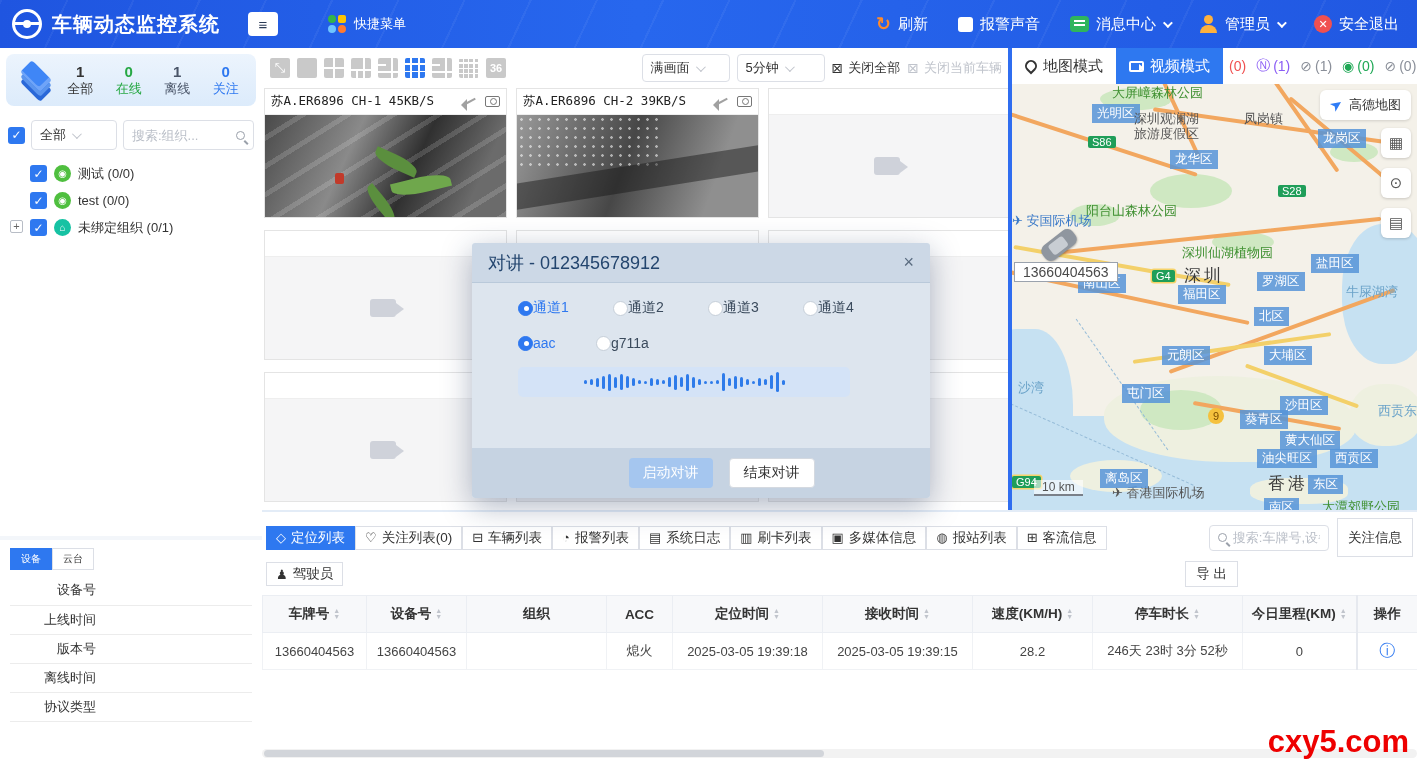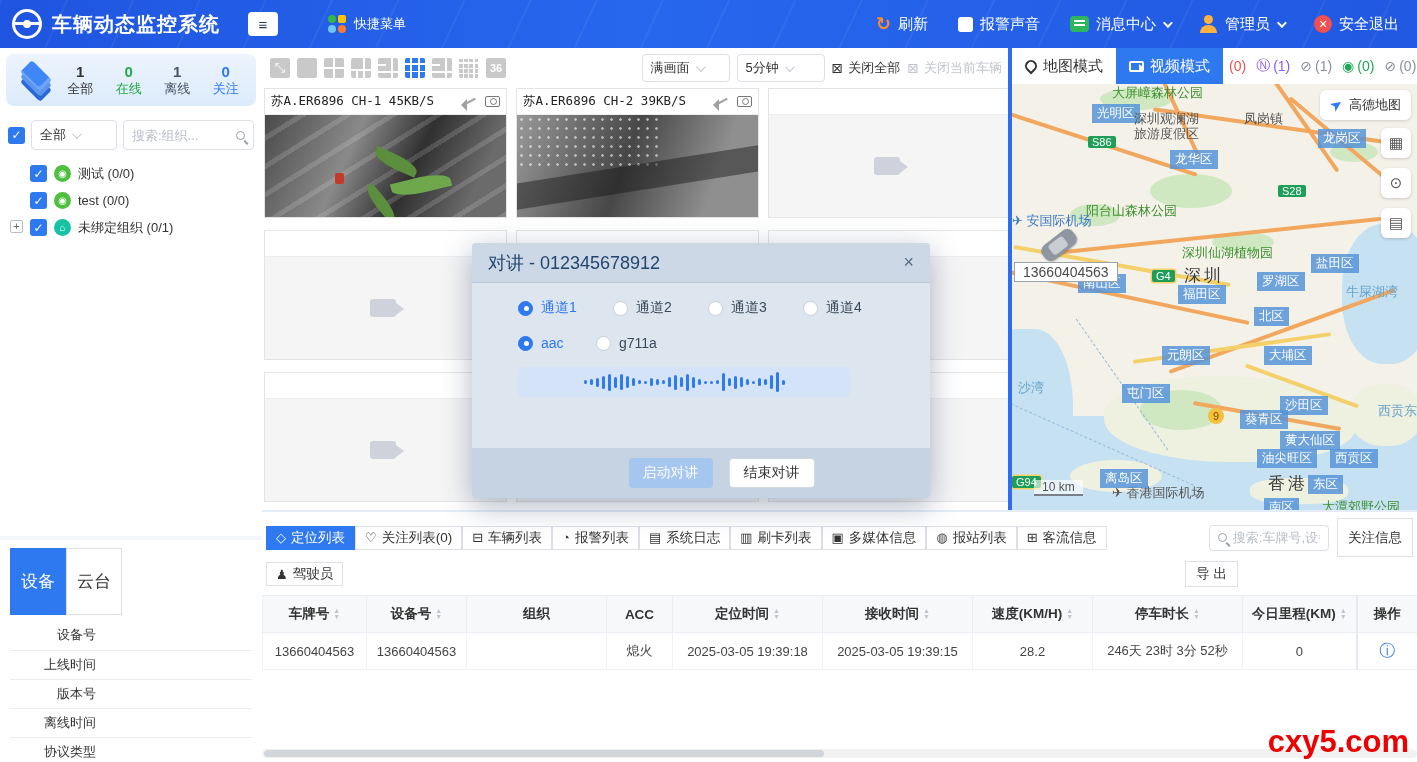--- a/index.html
+++ b/index.html
@@ -66,21 +66,21 @@
   .tree { padding:4px 0 0 10px; }
   .tree-row { display:flex; align-items:center; gap:7px; height:27px; padding-left:20px; position:relative; cursor:pointer; }
   .tree-row .expander { position:absolute; left:0; top:6px; width:13px; height:13px; border:1px solid #b8bdc6; border-radius:2px;
     font-size:11px; line-height:11px; text-align:center; color:#666; background:#fff; }
   .org-ico { width:17px; height:17px; border-radius:50%; color:#fff; font-size:10px; display:inline-flex; align-items:center; justify-content:center; flex:none; }
   .org-green { background:#4fbf3f; } .org-teal { background:#16c2a3; }
 
   
   .device-panel { position:absolute; left:0; top:540px; width:262px; height:222px; background:#fff; padding:8px 10px; }
   .dev-tabs { display:flex; gap:0; margin-bottom:6px; }
-  .dev-tab { padding:21px 10px; border:1px solid #dcdfe6; background:#fff; cursor:pointer; font-size:17px; }
+  .dev-tab { padding:3px 10px; border:1px solid #dcdfe6; background:#fff; cursor:pointer; font-size:10px; }
   .dev-tab.sel { background:#2e78f0; border-color:#2e78f0; color:#fff; }
   .dev-table { width:100%; border-collapse:collapse; }
   .dev-table td { border-bottom:1px solid #ececec; height:29px; font-size:13px; }
   .dev-table td.lbl { width:96px; text-align:right; padding-right:10px; color:#333; }
 
   
   .video-panel { position:absolute; left:262px; top:48px; width:748px; height:462px; background:#fff; }
   .vid-toolbar { height:40px; display:flex; align-items:center; gap:7px; padding:0 8px; }
   .gicon { width:20px; height:20px; background:#c9c9c9; border-radius:2px; cursor:pointer; flex:none; }
   .gicon.expand { background:#c9c9c9; position:relative; }
@@ -124,21 +124,21 @@
   .vdivider { position:absolute; left:1008px; top:48px; width:4px; height:462px; background:#2f6df0; z-index:6; }
 
   
   .dialog { position:absolute; left:472px; top:243px; width:458px; height:255px; z-index:40;
     box-shadow:0 8px 30px rgba(30,50,90,.35); border-radius:3px; overflow:hidden; }
   .dlg-head { height:40px; background:#ccd8e6; display:flex; align-items:center; padding:0 16px;
     font-size:18px; color:#23456e; border-bottom:1px solid #b9c9da; }
   .dlg-close { margin-left:auto; font-size:18px; color:#5a6c80; cursor:pointer; }
   .dlg-body { height:165px; background:#dde5ee; padding:16px 0 0 46px; }
   .radio-row { display:flex; align-items:center; gap:0; margin-bottom:18px; }
-  .radio { display:flex; align-items:center; gap:8px; width:95px; cursor:pointer; font-size:14px; color:#3a4a5c; }
+  .radio { display:flex; align-items:center; width:95px; cursor:pointer; font-size:14px; color:#3a4a5c; }
   .rdot { width:15px; height:15px; border-radius:50%; border:1.5px solid #c6cfd9; background:#fff; position:relative; flex:none; }
   .radio.sel .rdot { border-color:#2e78f0; background:#2e78f0; }
   .radio.sel .rdot::after { content:""; position:absolute; left:4.5px; top:4.5px; width:5px; height:5px; border-radius:50%; background:#fff; }
   .radio.sel span { color:#2e78f0; }
   .waveform { width:332px; height:30px; background:#d4e3f7; border-radius:5px; display:flex; align-items:center; justify-content:center; gap:3px; margin-top:-2px; }
   .waveform i { width:3px; background:#2e7bea; border-radius:2px; display:block; }
   .dlg-foot { height:50px; background:#c6d3e2; display:flex; align-items:center; justify-content:center; gap:16px; }
   .btn { height:30px; padding:0 14px; border-radius:4px; font-size:14px; display:flex; align-items:center; cursor:pointer; }
   .btn.primary-disabled { background:#a5c6ef; color:#fff;margin-left:41px; }
   .btn.plain { background:#fff; border:1px solid #d4d9e0; color:#333; }

